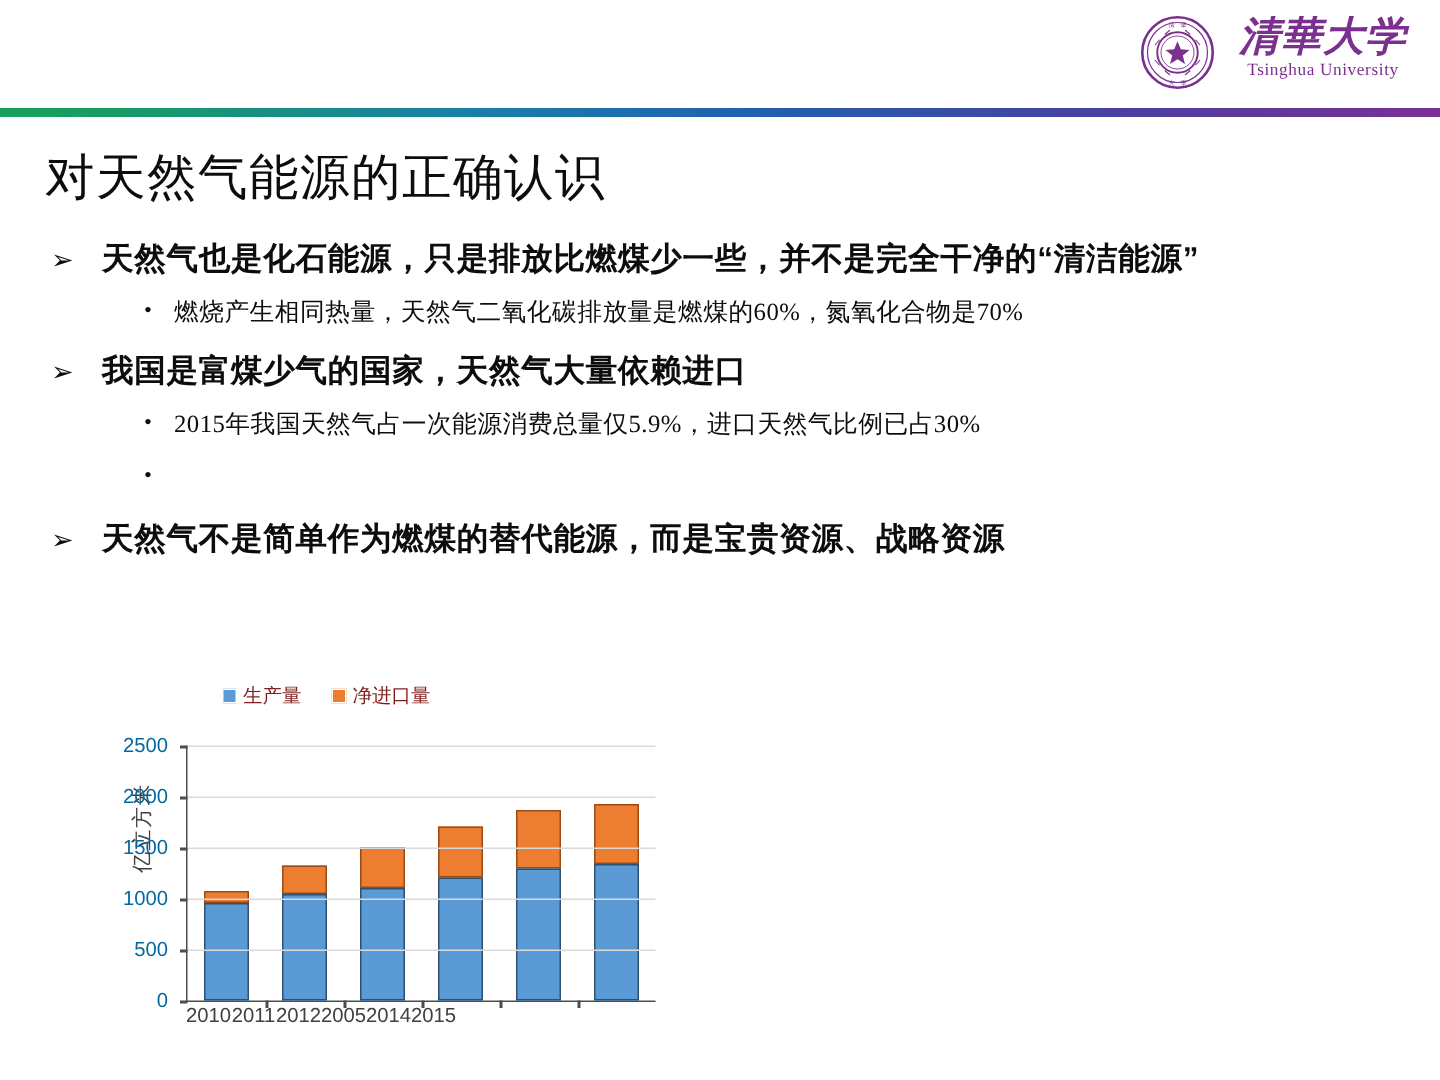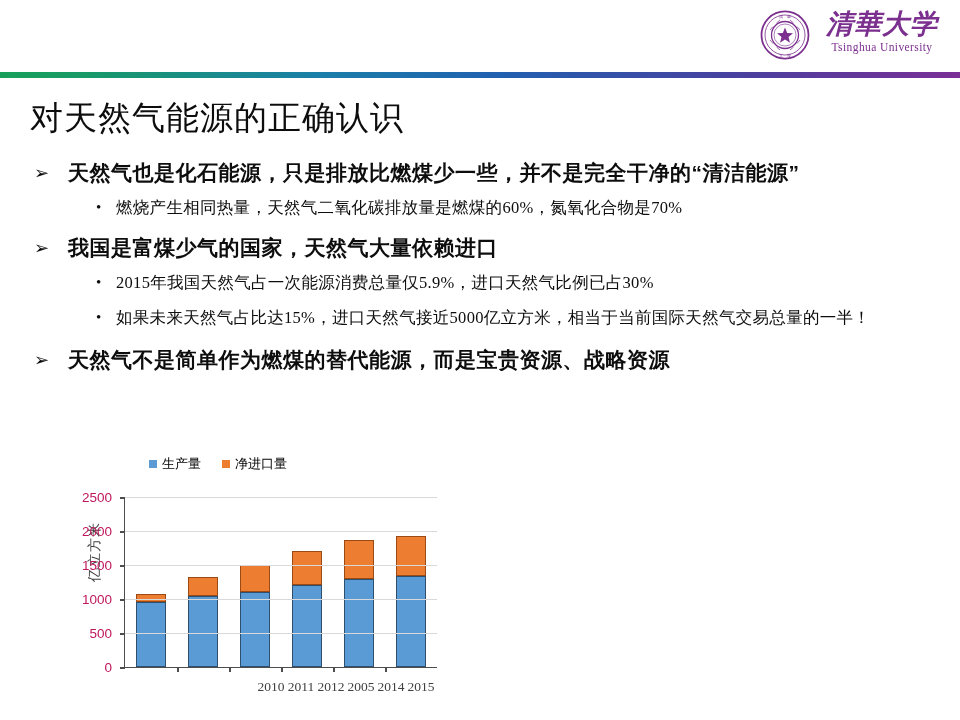--- a/index.html
+++ b/index.html
@@ -157,21 +157,21 @@
     top: 0px;
     display: flex;
     gap: 20px;
     align-items: center;
   }
   .legend-item {
     display: flex;
     align-items: center;
     gap: 4px;
     font-size: 13px;
-    color: #000000;
+    color: #7f1d1d;
     white-space: nowrap;
     text-align: right;
   }
   .legend-swatch {
     width: 10px;
     height: 10px;
     border: 1px solid #ffffff;
     box-sizing: border-box;
   }
 
@@ -199,21 +199,21 @@
     position: absolute;
     left: 0;
     top: 0;
     width: 52px;
     height: 170px;
   }
   .ytick {
     position: absolute;
     right: 6px;
     font-size: 13.5px;
-    color: #be185d;
+    color: #0369a1;
     transform: translateY(-50%);
     white-space: nowrap;
   }
   .plot {
     position: absolute;
     left: 58px;
     top: 0;
     width: 312px;
     height: 170px;
     border-left: 1.5px solid #4d4d4d;
@@ -260,25 +260,24 @@
   .xmark {
     position: absolute;
     width: 1.5px;
     height: 5px;
     background: #4d4d4d;
     top: 170px;
   }
   .xticks {
     position: absolute;
     left: 58px;
-    top: 182px;
+    top: 172px;
     width: 312px;
     display: flex;
-    justify-content: flex-end;
-    font-family: Liberation Serif, serif;
+    justify-content: flex-start;
   }
   .xtick {
     width: 30px;
     text-align: center;
     font-size: 13.5px;
     color: #404040;
   }
 </style>
 </head>
 <body>
@@ -334,21 +333,20 @@
   <div class="lvl1 sp-a">
     <span class="marker">➢</span>
     <span class="txt">我国是富煤少气的国家，天然气大量依赖进口</span>
   </div>
   <div class="lvl2">
     <span class="marker">•</span>
     <span class="txt">2015年我国天然气占一次能源消费总量仅5.9%，进口天然气比例已占30%</span>
   </div>
   <div class="lvl2">
     <span class="marker">•</span>
-    <span class="txt">如果未来天然气占比达15%，进口天然气接近5000亿立方米，相当于当前国际天然气交易总量的一半！</span>
   </div>
 
   <div class="lvl1 sp-b">
     <span class="marker">➢</span>
     <span class="txt">天然气不是简单作为燃煤的替代能源，而是宝贵资源、战略资源</span>
   </div>
 
 </div>
 
 <div class="chart">

